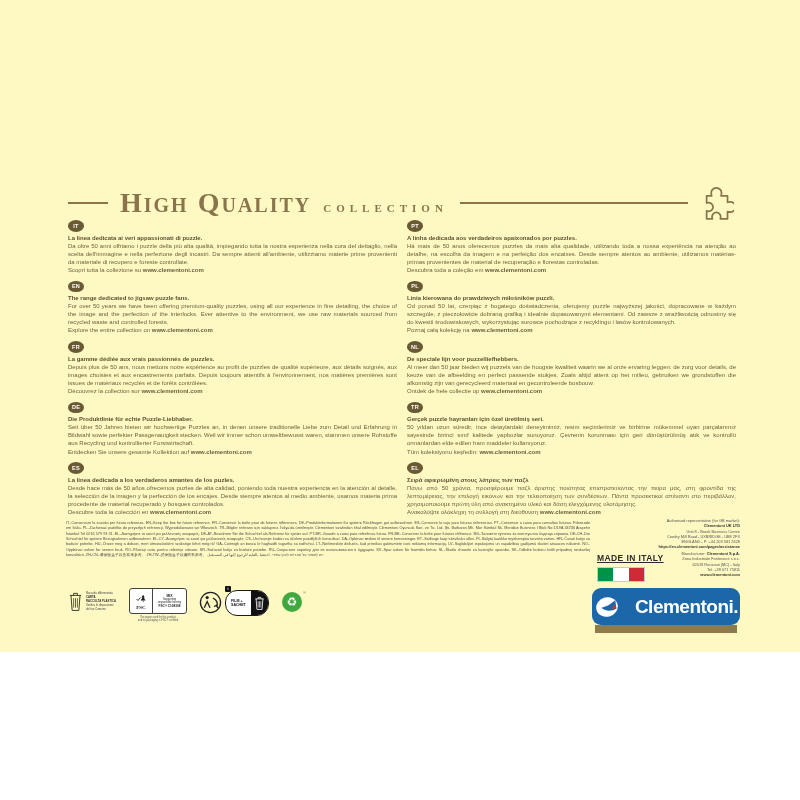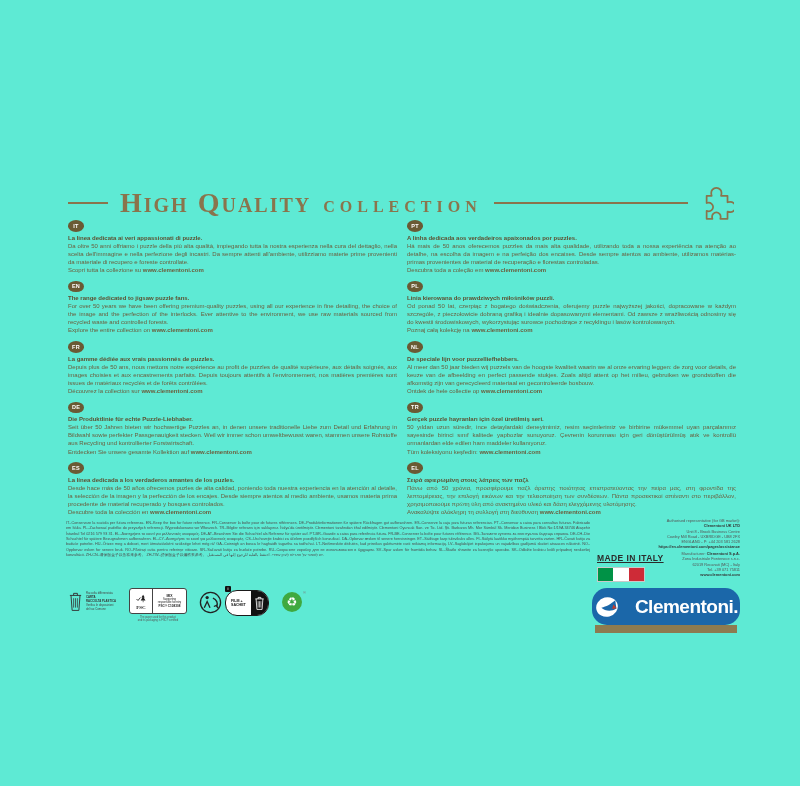--- a/index.html
+++ b/index.html
@@ -4,32 +4,32 @@
 <style>
   :root{
     --accent:#8a744c;
     --badge:#6a5a34;
     --body:#6c5e3d;
     --heading:#5e5132;
     --blue:#1b67a9;
     --olive:#8d7b50;
   }
   html,body{margin:0;padding:0;background:#fff;}
-  .page{position:relative;width:800px;height:786px;background:#5eead4;overflow:hidden;
+  .page{position:relative;width:800px;height:652px;background:#fef9c3;overflow:hidden;
         font-family:"Liberation Sans",sans-serif;}
 
   
   .header{position:absolute;left:68px;top:182px;width:666px;display:flex;align-items:center;}
   .rule{height:2px;background:var(--accent);}
   .rule-left{width:40px;}
   .rule-right{flex:1;}
   .title{display:flex;align-items:baseline;margin:0 12px;color:var(--accent);
          font-family:"Liberation Serif",serif;white-space:nowrap;}
   .title-main{font-variant:small-caps;font-size:28px;font-weight:600;letter-spacing:2px;}
-  .title-sub{text-transform:uppercase;font-size:16px;font-weight:600;letter-spacing:5px;margin-left:12px;}
+  .title-sub{text-transform:uppercase;font-size:11px;font-weight:600;letter-spacing:5px;margin-left:12px;}
   .puzzle{width:36px;height:42px;margin-left:10px;flex:0 0 auto;}
 
   
   .cols{position:absolute;left:68px;top:220px;width:668px;display:flex;gap:10px;}
   .col{flex:1;display:flex;flex-direction:column;}
   .lang-block{margin-bottom:6px;}
   .badge{width:16px;height:11.5px;border-radius:50%;background:var(--badge);color:#fff;
          font-size:5.5px;font-weight:bold;display:flex;align-items:center;justify-content:center;
          margin-bottom:2px;letter-spacing:.3px;}
   .lb-heading{font-size:6px;font-weight:bold;color:var(--heading);line-height:1.35;}
@@ -49,21 +49,21 @@
   .mii{position:absolute;left:597px;top:553px;}
   .mii-label{font-size:8.5px;font-weight:bold;color:#2b2b2b;letter-spacing:.4px;text-decoration:underline;}
   .flag{margin-top:4px;width:48px;height:15px;border:1px solid #c9c9c9;display:flex;box-sizing:border-box;}
   .flag span{flex:1;}
 
   .manu{position:absolute;left:650px;top:551px;width:90px;text-align:right;
         font-size:3.9px;line-height:1.35;color:#555;}
 
   
   .logo{position:absolute;left:592px;top:588px;width:148px;}
-  .logo-blue{height:37px;background:var(--blue);border-radius:15px;display:flex;
+  .logo-blue{height:37px;background:var(--blue);border-radius:9px;display:flex;
              align-items:center;justify-content:center;gap:15px;}
   .logo-mark{width:26px;height:24px;}
   .logo-text{color:#fff;font-size:19px;font-weight:bold;letter-spacing:-.5px;}
   .logo-bar{height:8px;background:var(--olive);margin:0 3px;}
 
   
   .eco-bin{position:absolute;left:68px;top:590px;display:flex;gap:3px;}
   .bin-svg{width:15px;height:23px;}
   .bin-text{font-size:2.8px;line-height:1.4;color:#444;padding-top:2px;}
   .bin-text .b{font-size:2.8px;}

